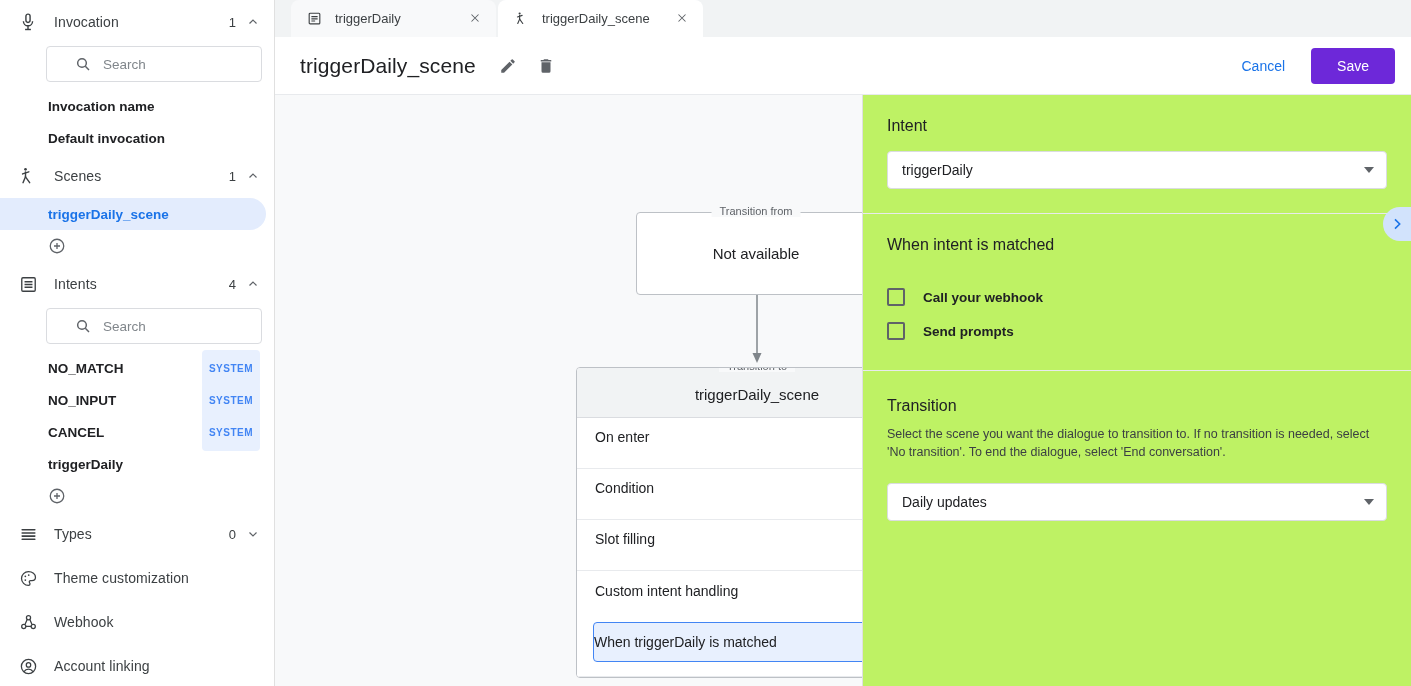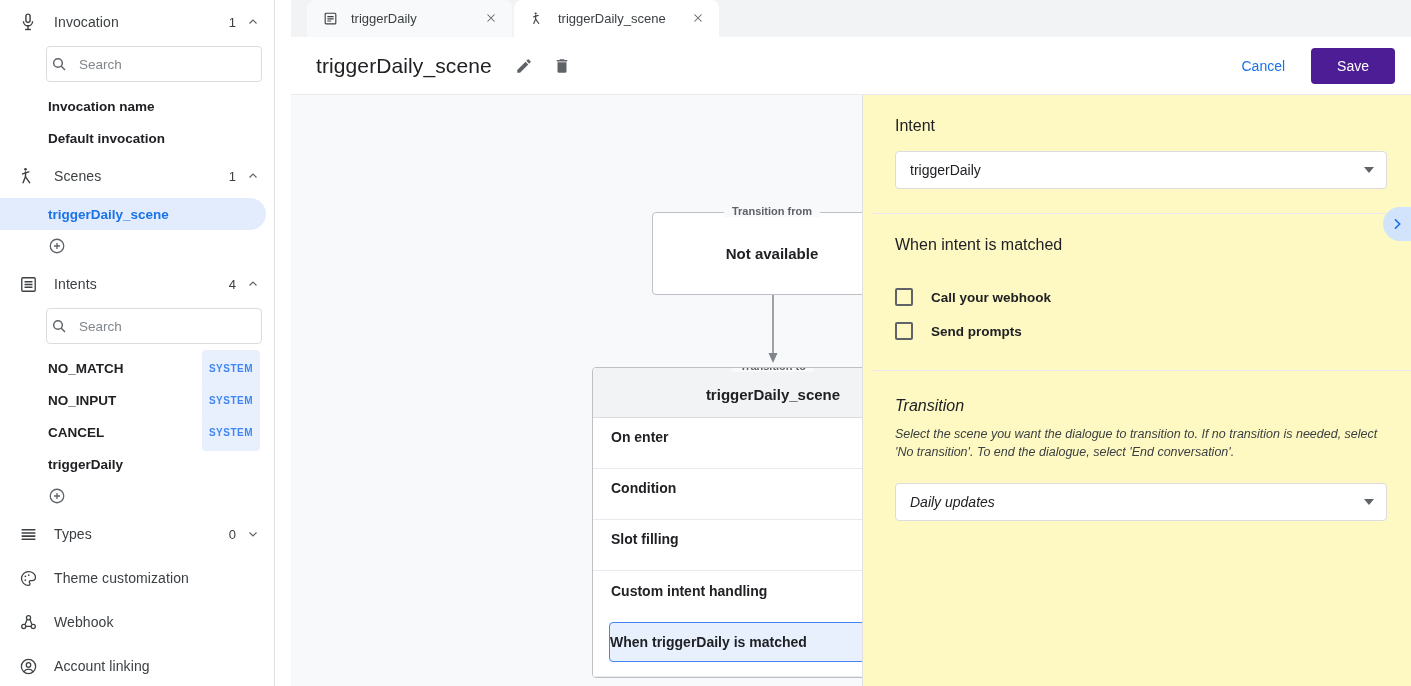--- a/index.html
+++ b/index.html
@@ -2,21 +2,21 @@
 <html><head>
 <meta charset="utf-8">
 <style>
   * { box-sizing: border-box; margin: 0; padding: 0; }
   html, body {
     width: 1411px; height: 686px;
     font-family: "Liberation Sans", sans-serif;
     background: #ffffff; overflow: hidden;
     -webkit-font-smoothing: antialiased;
   }
-  .app { display: flex; width: 1411px; height: 686px; position: relative; gap: 16px; }
+  .app { display: flex; width: 1411px; height: 686px; position: relative; }
 
   
   .sidebar {
     width: 275px; height: 686px; background: #fff;
     border-right: 1px solid #e0e0e0; flex: 0 0 275px;
     position: relative; overflow: hidden;
   }
   .nav-row {
     display: flex; align-items: center; height: 44px;
     padding: 0 14px 0 16px; cursor: pointer; position: relative;
@@ -26,21 +26,21 @@
     display: flex; align-items: center; justify-content: center;
     color: #3c4043; margin-right: 14px;
   }
   .nav-row .label { font-size: 14px; color: #3c4043; flex: 1; letter-spacing: .1px; }
   .nav-row .count { font-size: 13px; color: #3c4043; margin-right: 10px; }
   .nav-row .chev { width: 14px; height: 14px; color: #5f6368; display:flex; align-items:center; justify-content:center;}
 
   .searchbox {
     margin: 2px 12px 8px 46px; height: 36px;
     border: 1px solid #dadce0; border-radius: 4px;
-    display: flex; align-items: center; padding: 0 4px; background: #fff;
+    display: flex; align-items: center; padding: 0 28px; background: #fff;
   }
   .searchbox .sico { width: 16px; height: 16px; color: #5f6368; margin-right: 12px; flex:0 0 16px; display:flex; }
   .searchbox input {
     border: none; outline: none; font-size: 13.5px; color: #3c4043;
     font-family: "Liberation Sans", sans-serif; background: transparent; width: 100%;
   }
   .searchbox input::placeholder { color: #80868b; }
 
   .sub-item {
     height: 32px; display: flex; align-items: center;
@@ -84,30 +84,30 @@
   .hbtn { width: 28px; height: 28px; display: flex; align-items: center; justify-content: center; color: #5f6368; cursor: pointer; }
   .edit-ico { margin-left: 18px; }
   .trash-ico { margin-left: 10px; }
   .header .spacer { flex: 1; }
   .cancel-btn {
     font-size: 14px; color: #1a73e8; font-weight: 500;
     padding: 9px 14px; cursor: pointer; border-radius: 4px;
     background: none; border: none; font-family: "Liberation Sans", sans-serif;
   }
   .save-btn {
-    font-size: 14px; color: #fff; font-weight: 500; background: #4c1d95;
+    font-size: 14px; color: #fff; font-weight: 500; background: #6d28d9;
     border: none; border-radius: 4px; padding: 10px 26px; cursor: pointer;
     margin-left: 12px; font-family: "Liberation Sans", sans-serif;
   }
 
   .body-area { flex: 1; display: flex; min-height: 0; position: relative; }
 
   
   .canvas {
-    flex: 1; background: #f8f9fa; position: relative; overflow: hidden; min-width: 0; font-weight: bold;
+    flex: 1; background: #f8f9fa; position: relative; overflow: hidden; min-width: 0;
   }
   .fs {
     border: 1px solid #bdc1c6; border-radius: 4px; background: #fff;
     position: relative;
   }
   .fs-legend {
     position: absolute; top: -8px; left: 50%; transform: translateX(-50%);
     background: #f8f9fa; padding: 0 8px; font-size: 11px; color: #5f6368;
     white-space: nowrap;
   }
@@ -140,25 +140,25 @@
     border: 1px solid #4285f4; background: #e8f0fe; border-radius: 4px;
     height: 40px; display: flex; align-items: center; 
     font-size: 14px; color: #202124; cursor: pointer;
   }
   
   .conn { position: absolute; pointer-events: none; }
   .dot { position: absolute; width: 9px; height: 9px; border-radius: 50%; background: #80868b; }
 
   
   .panel {
-    width: 549px; flex: 0 0 549px; background: #fef9c3;
-    border-left: 1px solid #e0e0e0; position: relative; overflow: hidden; padding-left: 8px;
+    width: 549px; flex: 0 0 549px; background: #bef264;
+    border-left: 1px solid #e0e0e0; position: relative; overflow: hidden;
   }
   .panel-sec { padding: 22px 24px 24px; border-bottom: 1px solid #e8eaed; }
-  .panel-sec:last-child { border-bottom: none; font-style: italic; }
+  .panel-sec:last-child { border-bottom: none; }
   .panel-sec h2 { font-size: 16px; font-weight: normal; color: #202124; }
   .panel-sec .desc { font-size: 12.5px; color: #3c4043; line-height: 1.45; margin-top: 10px; }
   .select {
     height: 38px; border: 1px solid #dadce0; border-radius: 4px;
     display: flex; align-items: center; padding: 0 12px 0 14px;
     margin-top: 16px; cursor: pointer; background: #fff;
   }
   .select .val { font-size: 14px; color: #202124; flex: 1; }
   .select .caret {
     width: 0; height: 0; border-left: 5px solid transparent;

